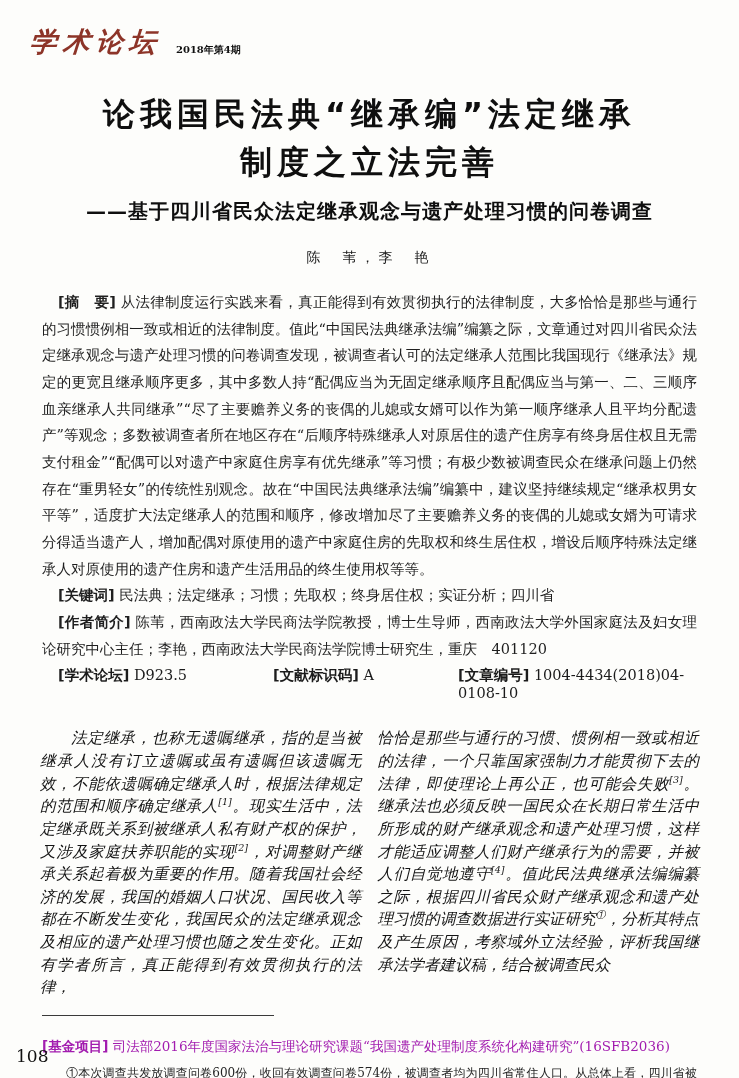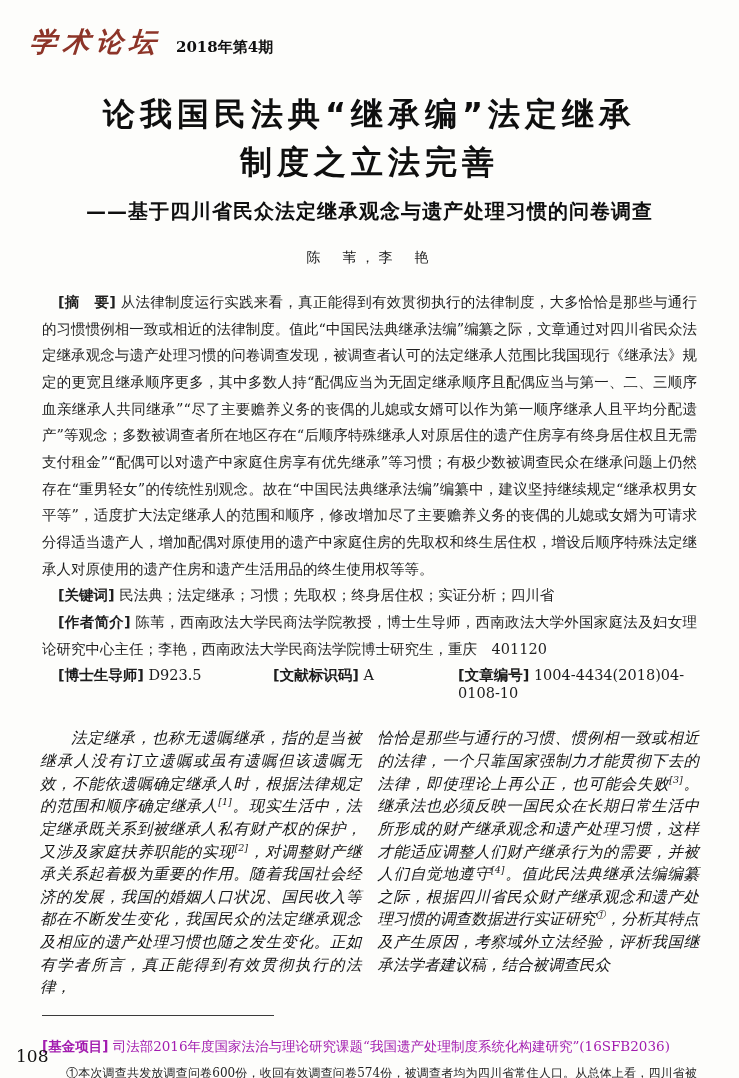--- a/index.html
+++ b/index.html
@@ -29,21 +29,21 @@
     font-weight:bold;
     font-size:27px;
     letter-spacing:6px;
     color:#8d3428;
     transform:skewX(-4deg);
   }
   .issue{
     margin-left:14px;
     padding-bottom:3px;
     font-weight:bold;
-    font-size:15px;
+    font-size:10px;
     color:#111;
   }
   
   .title{
     margin-top:30px;
     text-align:center;
     font-family:"DejaVu Sans", sans-serif;
     font-weight:700;
     font-size:32px;
     line-height:1.5;
@@ -165,21 +165,21 @@
 
   <div class="authors">陈　苇，李　艳</div>
 
   <div class="front">
     <p class="indent1"><span class="label">[摘　要]</span> <span>从法律制度运行实践来看，真正能得到有效贯彻执行的法律制度，大多恰恰是那些与通行的习惯惯例相一致或相近的法律制度。值此“中国民法典继承法编”编纂之际，文章通过对四川省民众法定继承观念与遗产处理习惯的问卷调查发现，被调查者认可的法定继承人范围比我国现行《继承法》规定的更宽且继承顺序更多，其中多数人持“配偶应当为无固定继承顺序且配偶应当与第一、二、三顺序血亲继承人共同继承”“尽了主要赡养义务的丧偶的儿媳或女婿可以作为第一顺序继承人且平均分配遗产”等观念；多数被调查者所在地区存在“后顺序特殊继承人对原居住的遗产住房享有终身居住权且无需支付租金”“配偶可以对遗产中家庭住房享有优先继承”等习惯；有极少数被调查民众在继承问题上仍然存在“重男轻女”的传统性别观念。故在“中国民法典继承法编”编纂中，建议坚持继续规定“继承权男女平等”，适度扩大法定继承人的范围和顺序，修改增加尽了主要赡养义务的丧偶的儿媳或女婿为可请求分得适当遗产人，增加配偶对原使用的遗产中家庭住房的先取权和终生居住权，增设后顺序特殊法定继承人对原使用的遗产住房和遗产生活用品的终生使用权等等。</span></p>
     <p class="indent1"><span class="label">[关键词]</span> <span>民法典；法定继承；习惯；先取权；终身居住权；实证分析；四川省</span></p>
     <p class="indent1"><span class="label">[作者简介]</span> <span>陈苇，西南政法大学民商法学院教授，博士生导师，西南政法大学外国家庭法及妇女理论研究中心主任；李艳，西南政法大学民商法学院博士研究生，重庆　401120</span></p>
   </div>
 
   <div class="meta-row">
-    <span class="m1"><span class="label" style="font-family:'DejaVu Sans',sans-serif;font-weight:700;">[博士生导师]</span> <span>D923.5</span></span>
+    <span class="m1"><span class="label" style="font-family:'DejaVu Sans',sans-serif;font-weight:700;">[学术论坛]</span> <span>D923.5</span></span>
     <span class="m2"><span class="label" style="font-family:'DejaVu Sans',sans-serif;font-weight:700;">[文献标识码]</span> <span>A</span></span>
     <span class="m3"><span class="label" style="font-family:'DejaVu Sans',sans-serif;font-weight:700;">[文章编号]</span> <span>1004-4434(2018)04-0108-10</span></span>
   </div>
 
   <div class="body-cols">
     <div class="col">
       <p class="pindent"><span>法定继承，也称无遗嘱继承，指的是当被继承人没有订立遗嘱或虽有遗嘱但该遗嘱无效，不能依遗嘱确定继承人时，根据法律规定的范围和顺序确定继承人</span><span class="sup">[1]</span><span>。现实生活中，法定继承既关系到被继承人私有财产权的保护，又涉及家庭扶养职能的实现</span><span class="sup">[2]</span><span>，对调整财产继承关系起着极为重要的作用。随着我国社会经济的发展，我国的婚姻人口状况、国民收入等都在不断发生变化，我国民众的法定继承观念及相应的遗产处理习惯也随之发生变化。正如有学者所言，真正能得到有效贯彻执行的法律，</span></p>
     </div>
     <div class="col">
       <p><span>恰恰是那些与通行的习惯、惯例相一致或相近的法律，一个只靠国家强制力才能贯彻下去的法律，即使理论上再公正，也可能会失败</span><span class="sup">[3]</span><span>。继承法也必须反映一国民众在长期日常生活中所形成的财产继承观念和遗产处理习惯，这样才能适应调整人们财产继承行为的需要，并被人们自觉地遵守</span><span class="sup">[4]</span><span>。值此民法典继承法编编纂之际，根据四川省民众财产继承观念和遗产处理习惯的调查数据进行实证研究</span><span class="sup">①</span><span>，分析其特点及产生原因，考察域外立法经验，评析我国继承法学者建议稿，结合被调查民众</span></p>

